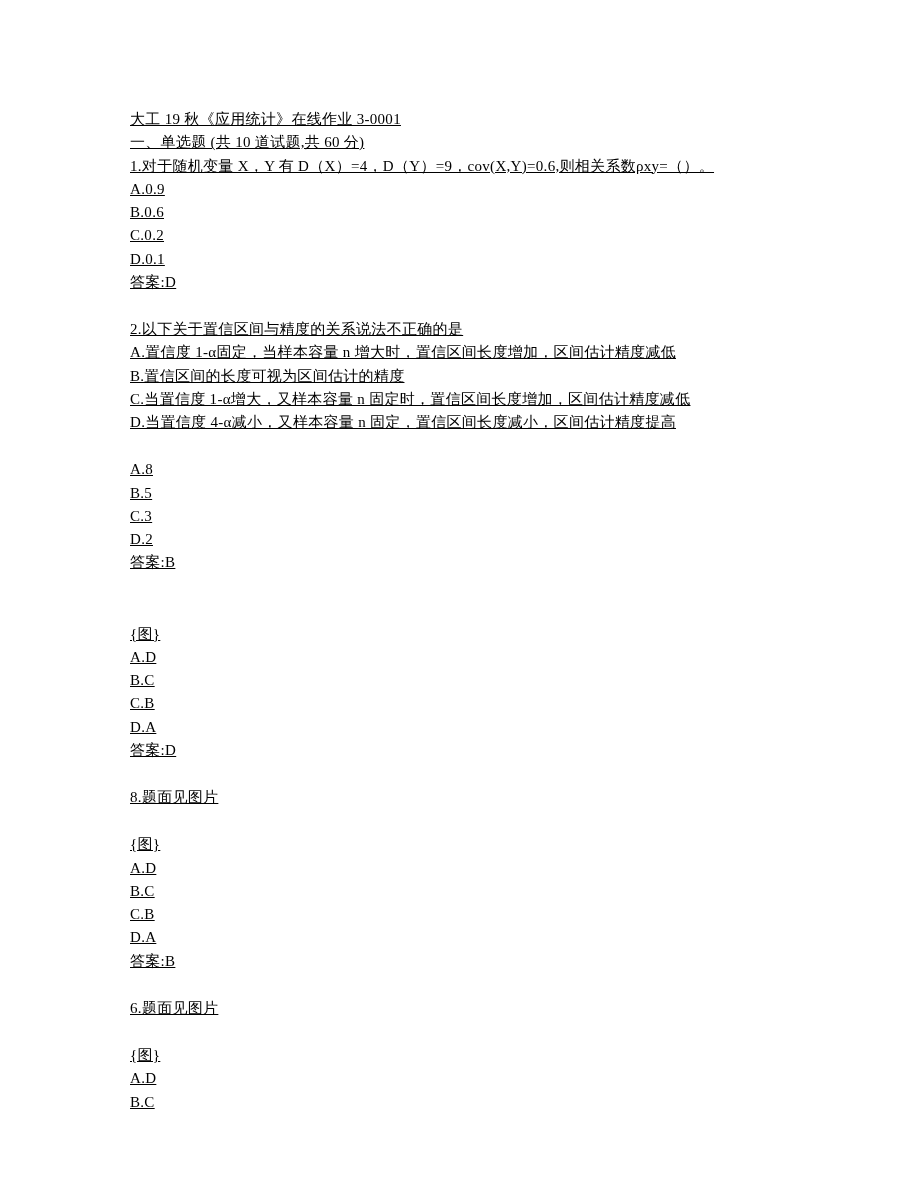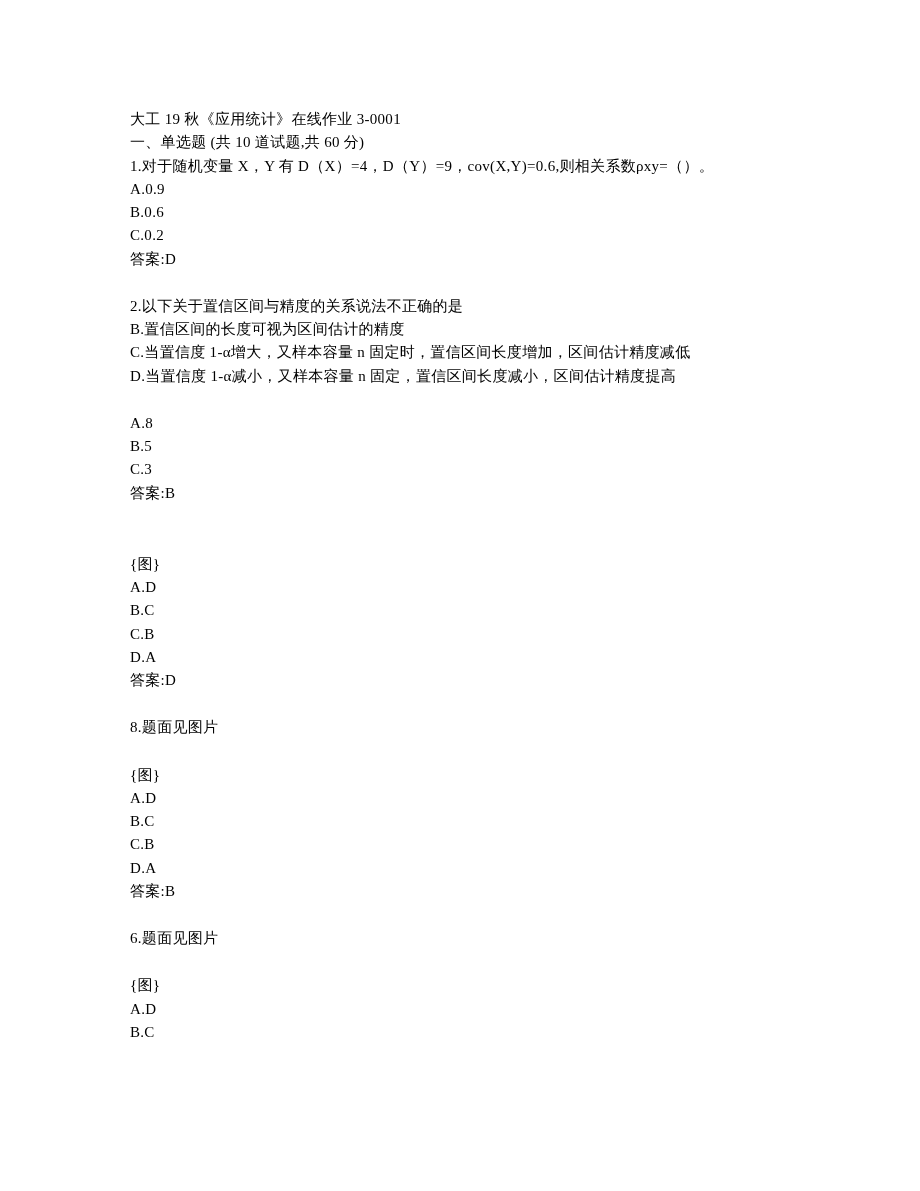--- a/index.html
+++ b/index.html
@@ -16,56 +16,60 @@
       line-height: 1.55;
       color: #000000;
       padding: 108px 130px 0 130px;
       letter-spacing: 0.3px;
     }
     .line {
       white-space: pre-wrap;
     }
     .block {
       margin-bottom: 0;
+      text-decoration: underline;
     }
     .gap {
       height: 24px;
     }
   </style>
 </head>
 <body>
 
 <div class="block">
   <div class="line">大工 19 秋《应用统计》在线作业 3-0001</div>
   <div class="line">一、单选题 (共 10 道试题,共 60 分)</div>
 </div>
 
 <div class="block">
   <div class="line">1.对于随机变量 X，Y 有 D（X）=4，D（Y）=9，cov(X,Y)=0.6,则相关系数ρxy=（）。</div>
   <div class="line">A.0.9</div>
   <div class="line">B.0.6</div>
   <div class="line">C.0.2</div>
+  <div class="line">D.0.1</div>
   <div class="line">答案:D</div>
 </div>
 
 <div class="gap"></div>
 
 <div class="block">
   <div class="line">2.以下关于置信区间与精度的关系说法不正确的是</div>
+  <div class="line">A.置信度 1-α固定，当样本容量 n 增大时，置信区间长度增加，区间估计精度减低</div>
   <div class="line">B.置信区间的长度可视为区间估计的精度</div>
   <div class="line">C.当置信度 1-α增大，又样本容量 n 固定时，置信区间长度增加，区间估计精度减低</div>
-  <div class="line">D.当置信度 1-α减小，又样本容量 n 固定，置信区间长度减小，区间估计精度提高</div>
+  <div class="line">D.当置信度 4-α减小，又样本容量 n 固定，置信区间长度减小，区间估计精度提高</div>
 </div>
 
 <div class="gap"></div>
 
 <div class="block">
   <div class="line">A.8</div>
   <div class="line">B.5</div>
   <div class="line">C.3</div>
+  <div class="line">D.2</div>
   <div class="line">答案:B</div>
 </div>
 
 <div class="gap"></div>
 
 <div class="block">
   <div class="gap"></div>
   <div class="line">{图}</div>
   <div class="line">A.D</div>
   <div class="line">B.C</div>

